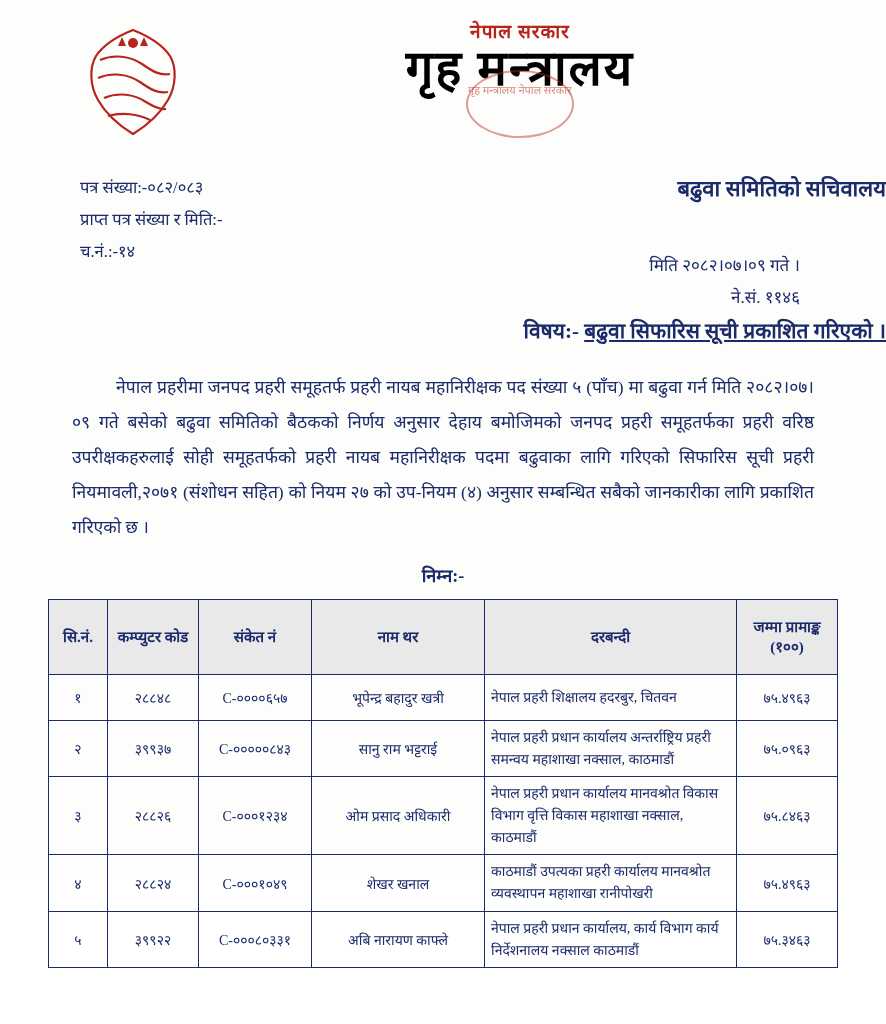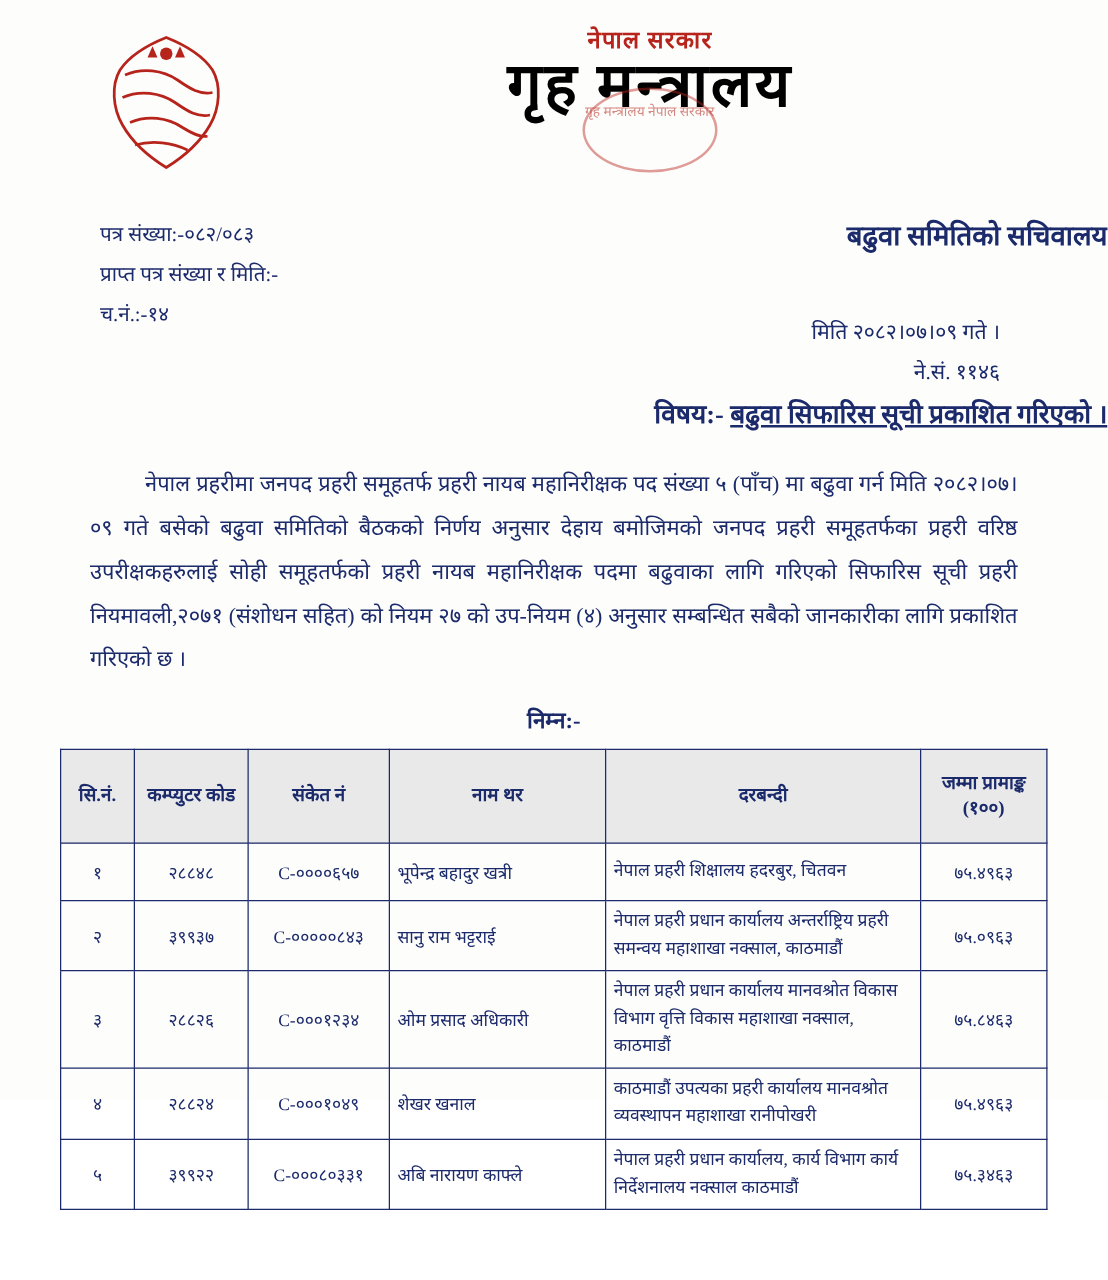--- a/index.html
+++ b/index.html
@@ -157,21 +157,21 @@
     background: #e9e9e9;
     text-align: center;
     font-weight: bold;
     font-size: 15px;
     height: 62px;
     line-height: 1.35;
   }
   td.c-sn     { width: 46px;  text-align:center; }
   td.c-code   { width: 78px;  text-align:center; }
   td.c-sanket { width: 100px; text-align:center; }
-  td.c-name   { width: 160px; text-align:left; padding-left:8px; }
+  td.c-name   { width: 160px; text-align:center; padding-left:8px; }
   td.c-post   { text-align:left; padding-left:8px; line-height:1.55; }
   td.c-total  { width: 88px;  text-align:center; }
   tbody tr { height: 46px; }
 
   
   .sign-block {
     margin-top: 44px;
     text-align: center;
     padding-left: 360px;
     font-size: 17px;

